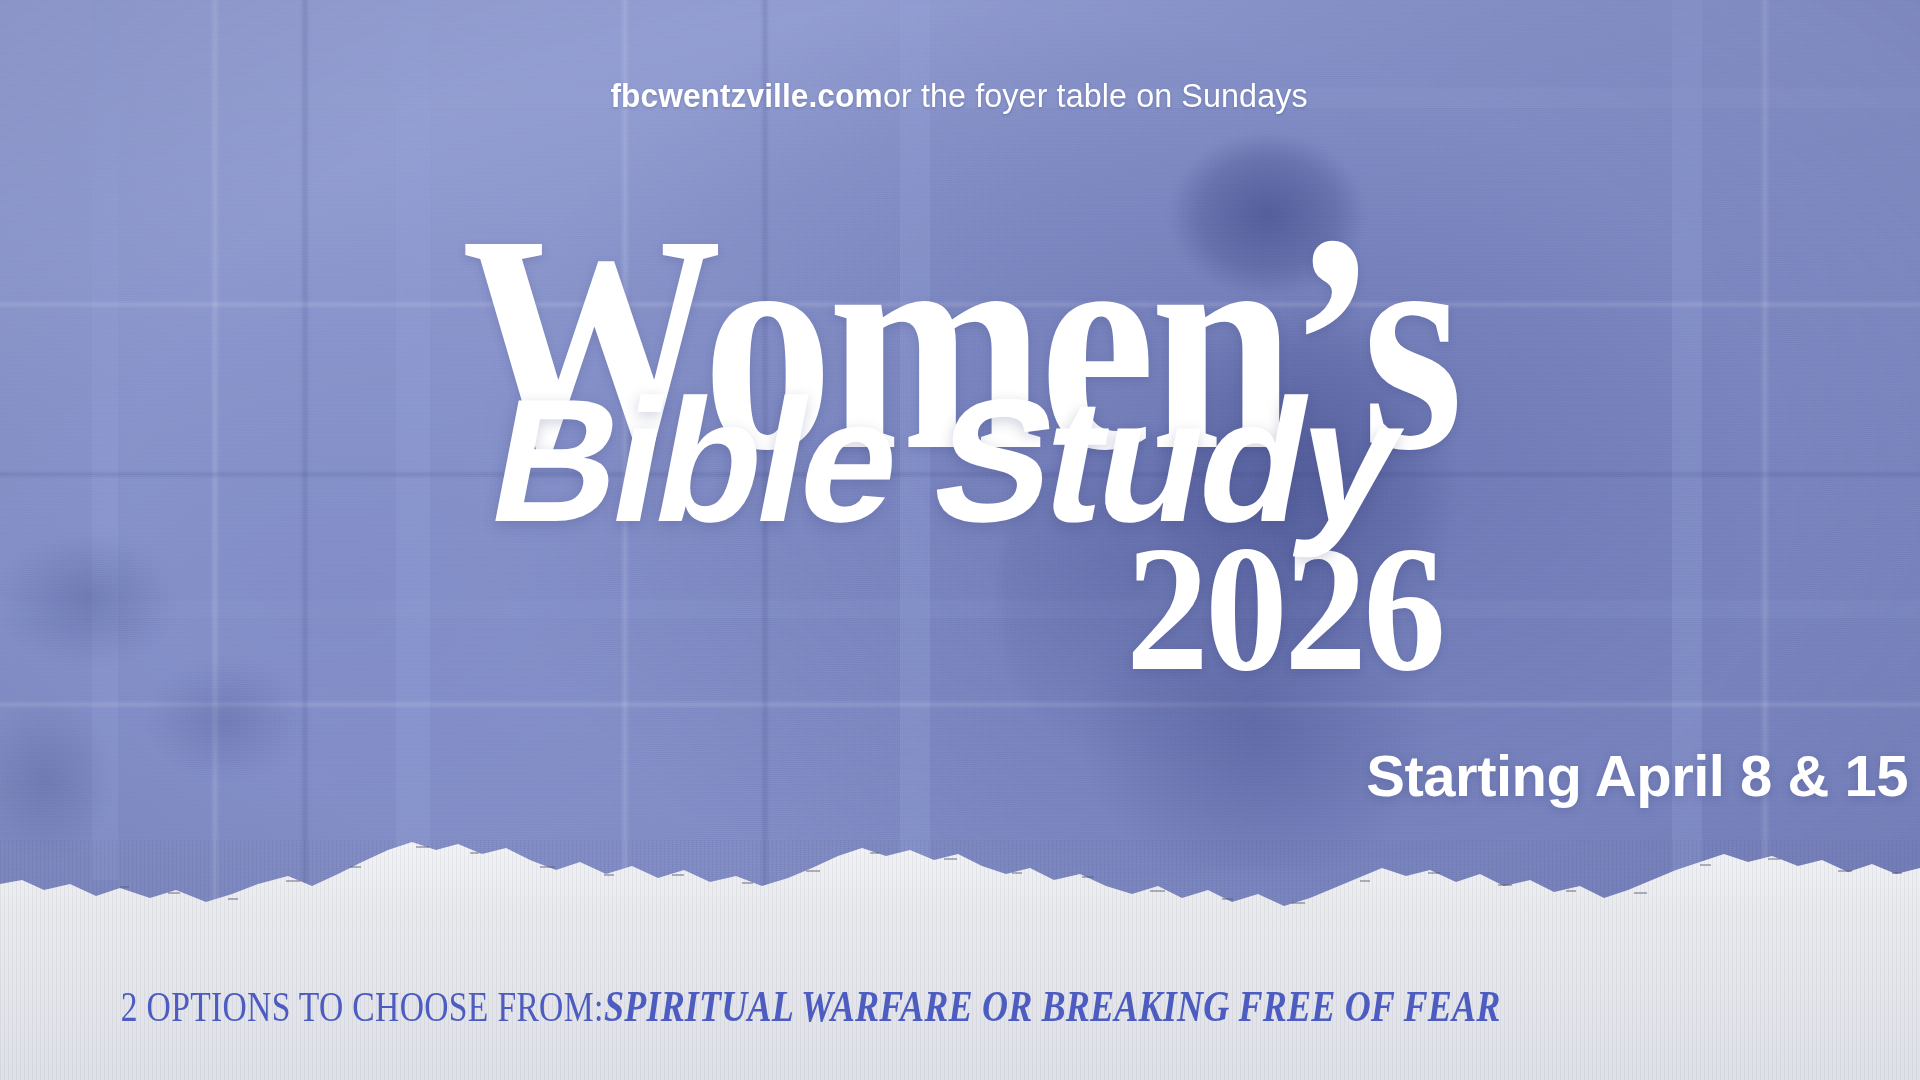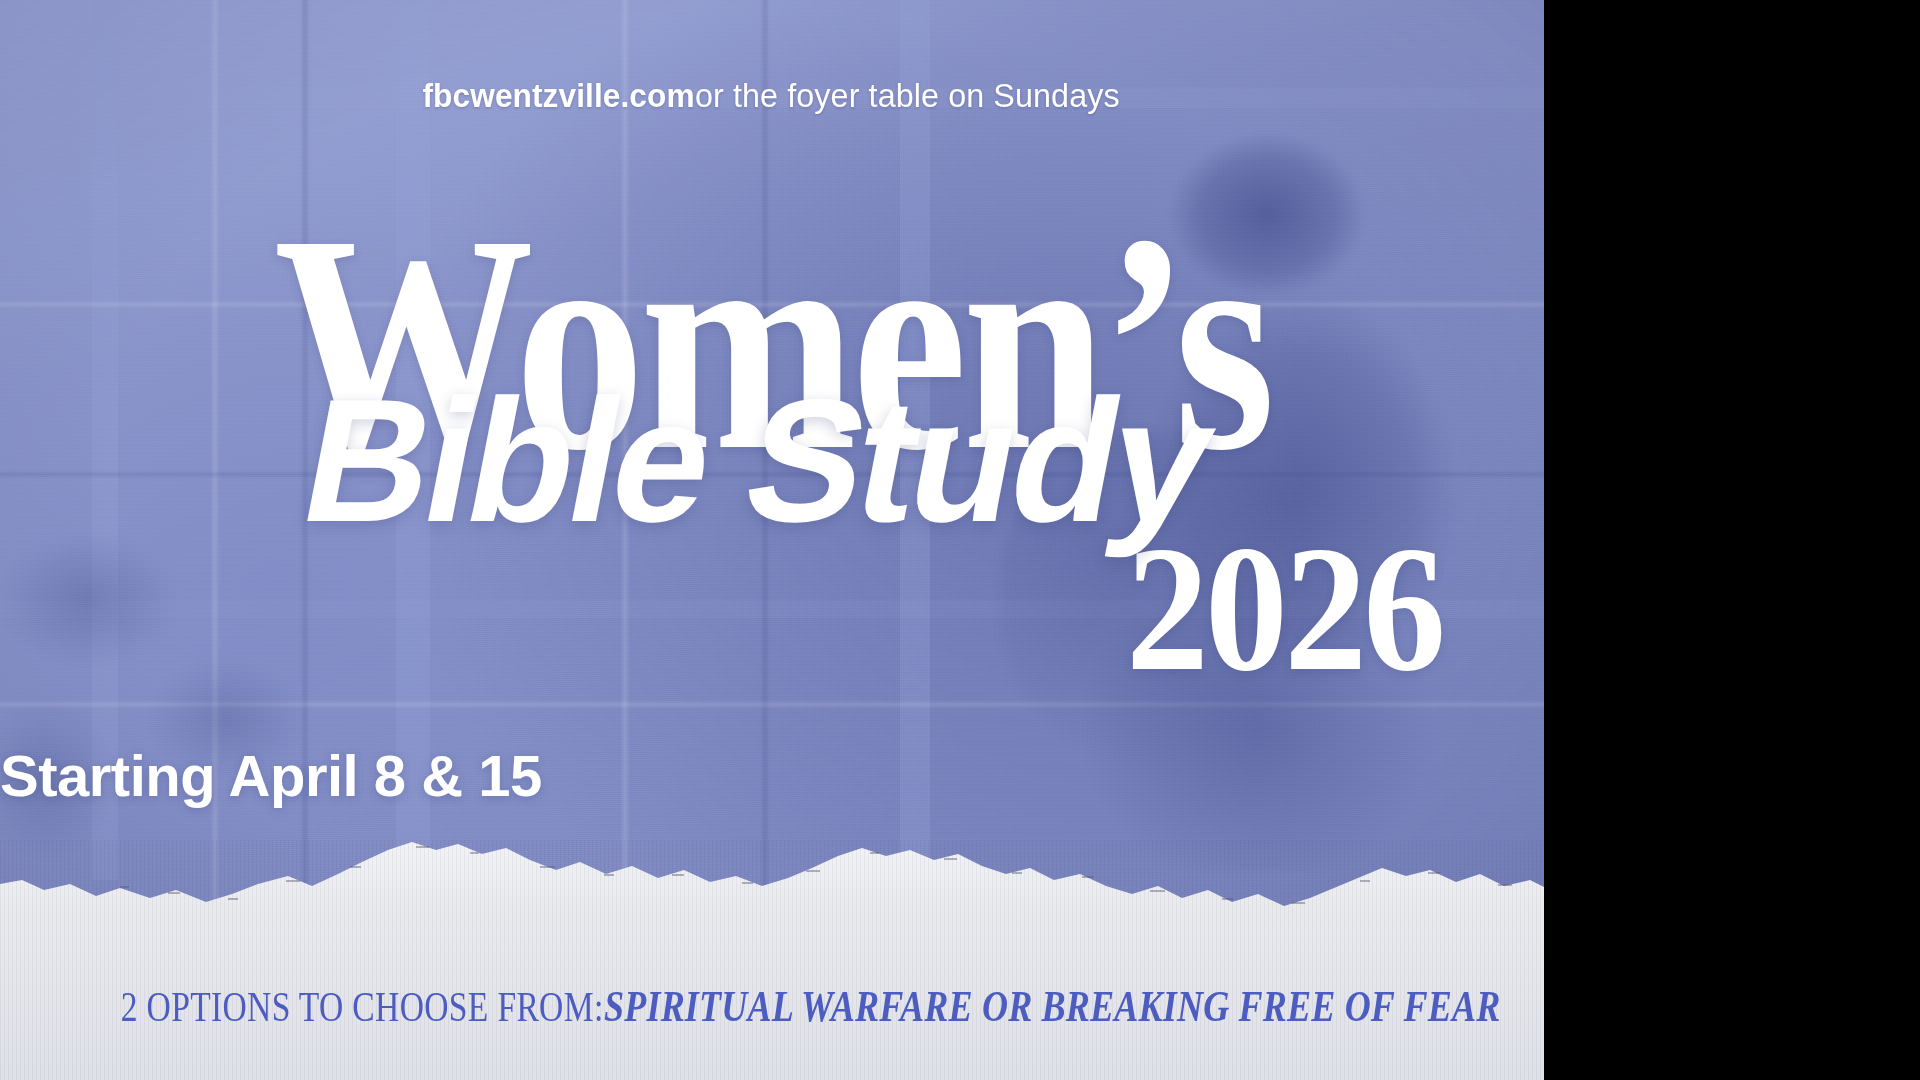--- a/index.html
+++ b/index.html
@@ -3,21 +3,21 @@
 <meta charset="utf-8">
 <style>
   html, body {
     margin: 0;
     padding: 0;
     background: #000;
   }
 
   #poster {
     position: relative;
-    width: 1544px;
+    width: 1920px;
     height: 1080px;
     overflow: hidden;
     font-family: "Liberation Sans", sans-serif;
     background: #8590c8;
     user-select: none;
   }
 
   
   .bg-base {
     position: absolute;
@@ -193,21 +193,21 @@
     letter-spacing: -5px;
     text-shadow: 0 4px 14px rgba(45,55,110,.22);
   }
 
   
   .subline {
     position: absolute;
     top: 742px;
     left: 0;
     right: 12px;
-    text-align: left;
+    text-align: right;
     color: #ffffff;
     font-weight: 700;
     font-size: 58px;
     letter-spacing: -0.5px;
     white-space: nowrap;
     text-shadow: 0 2px 8px rgba(45,55,110,.25);
   }
 
   
   .paper {

